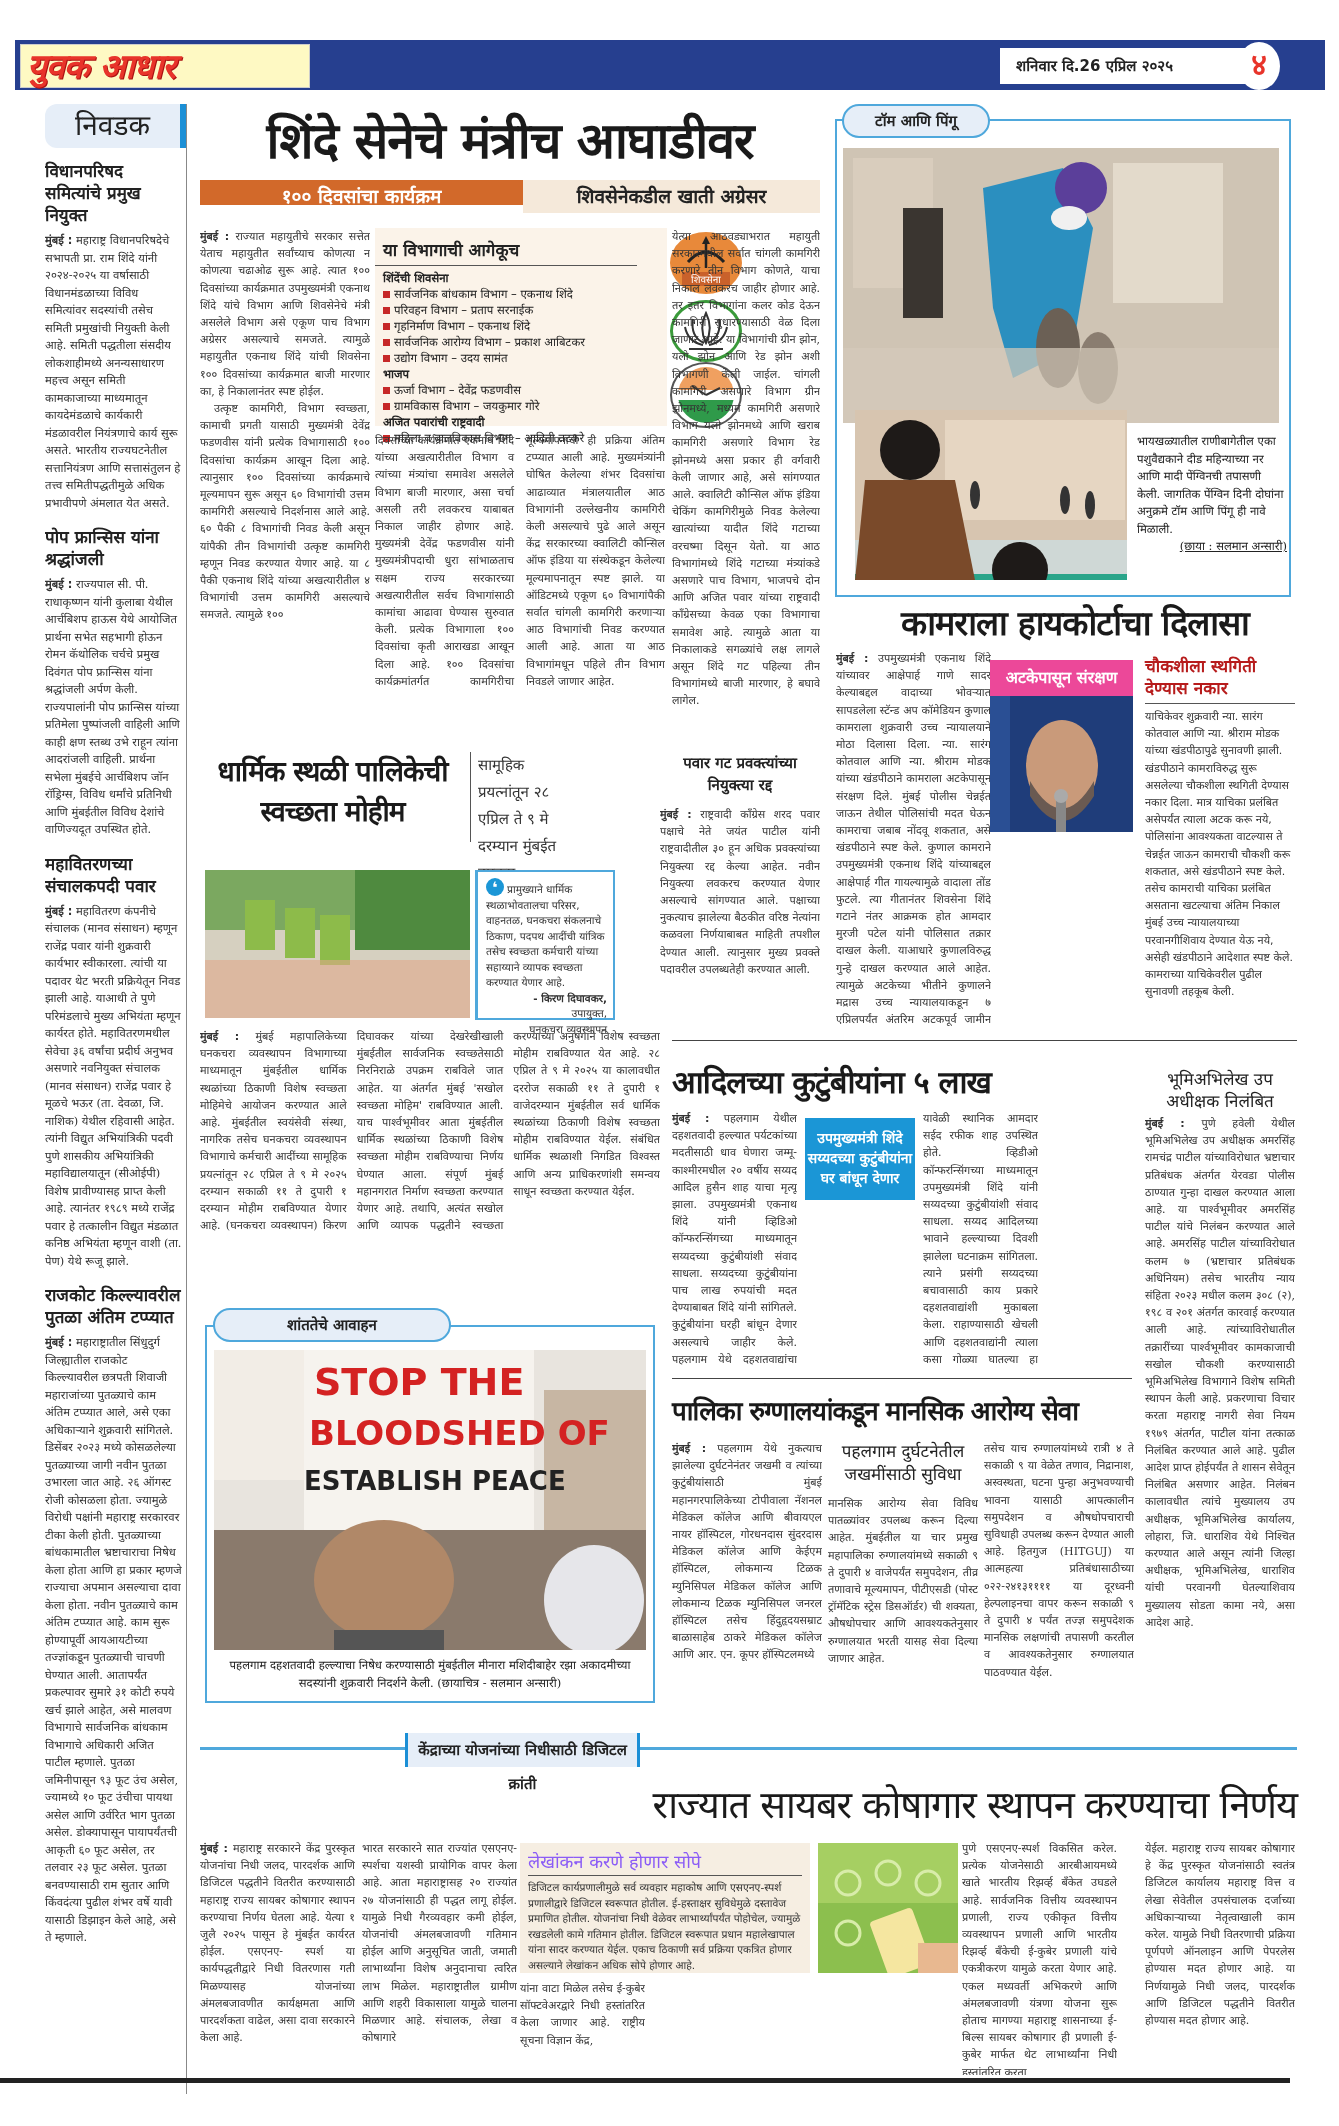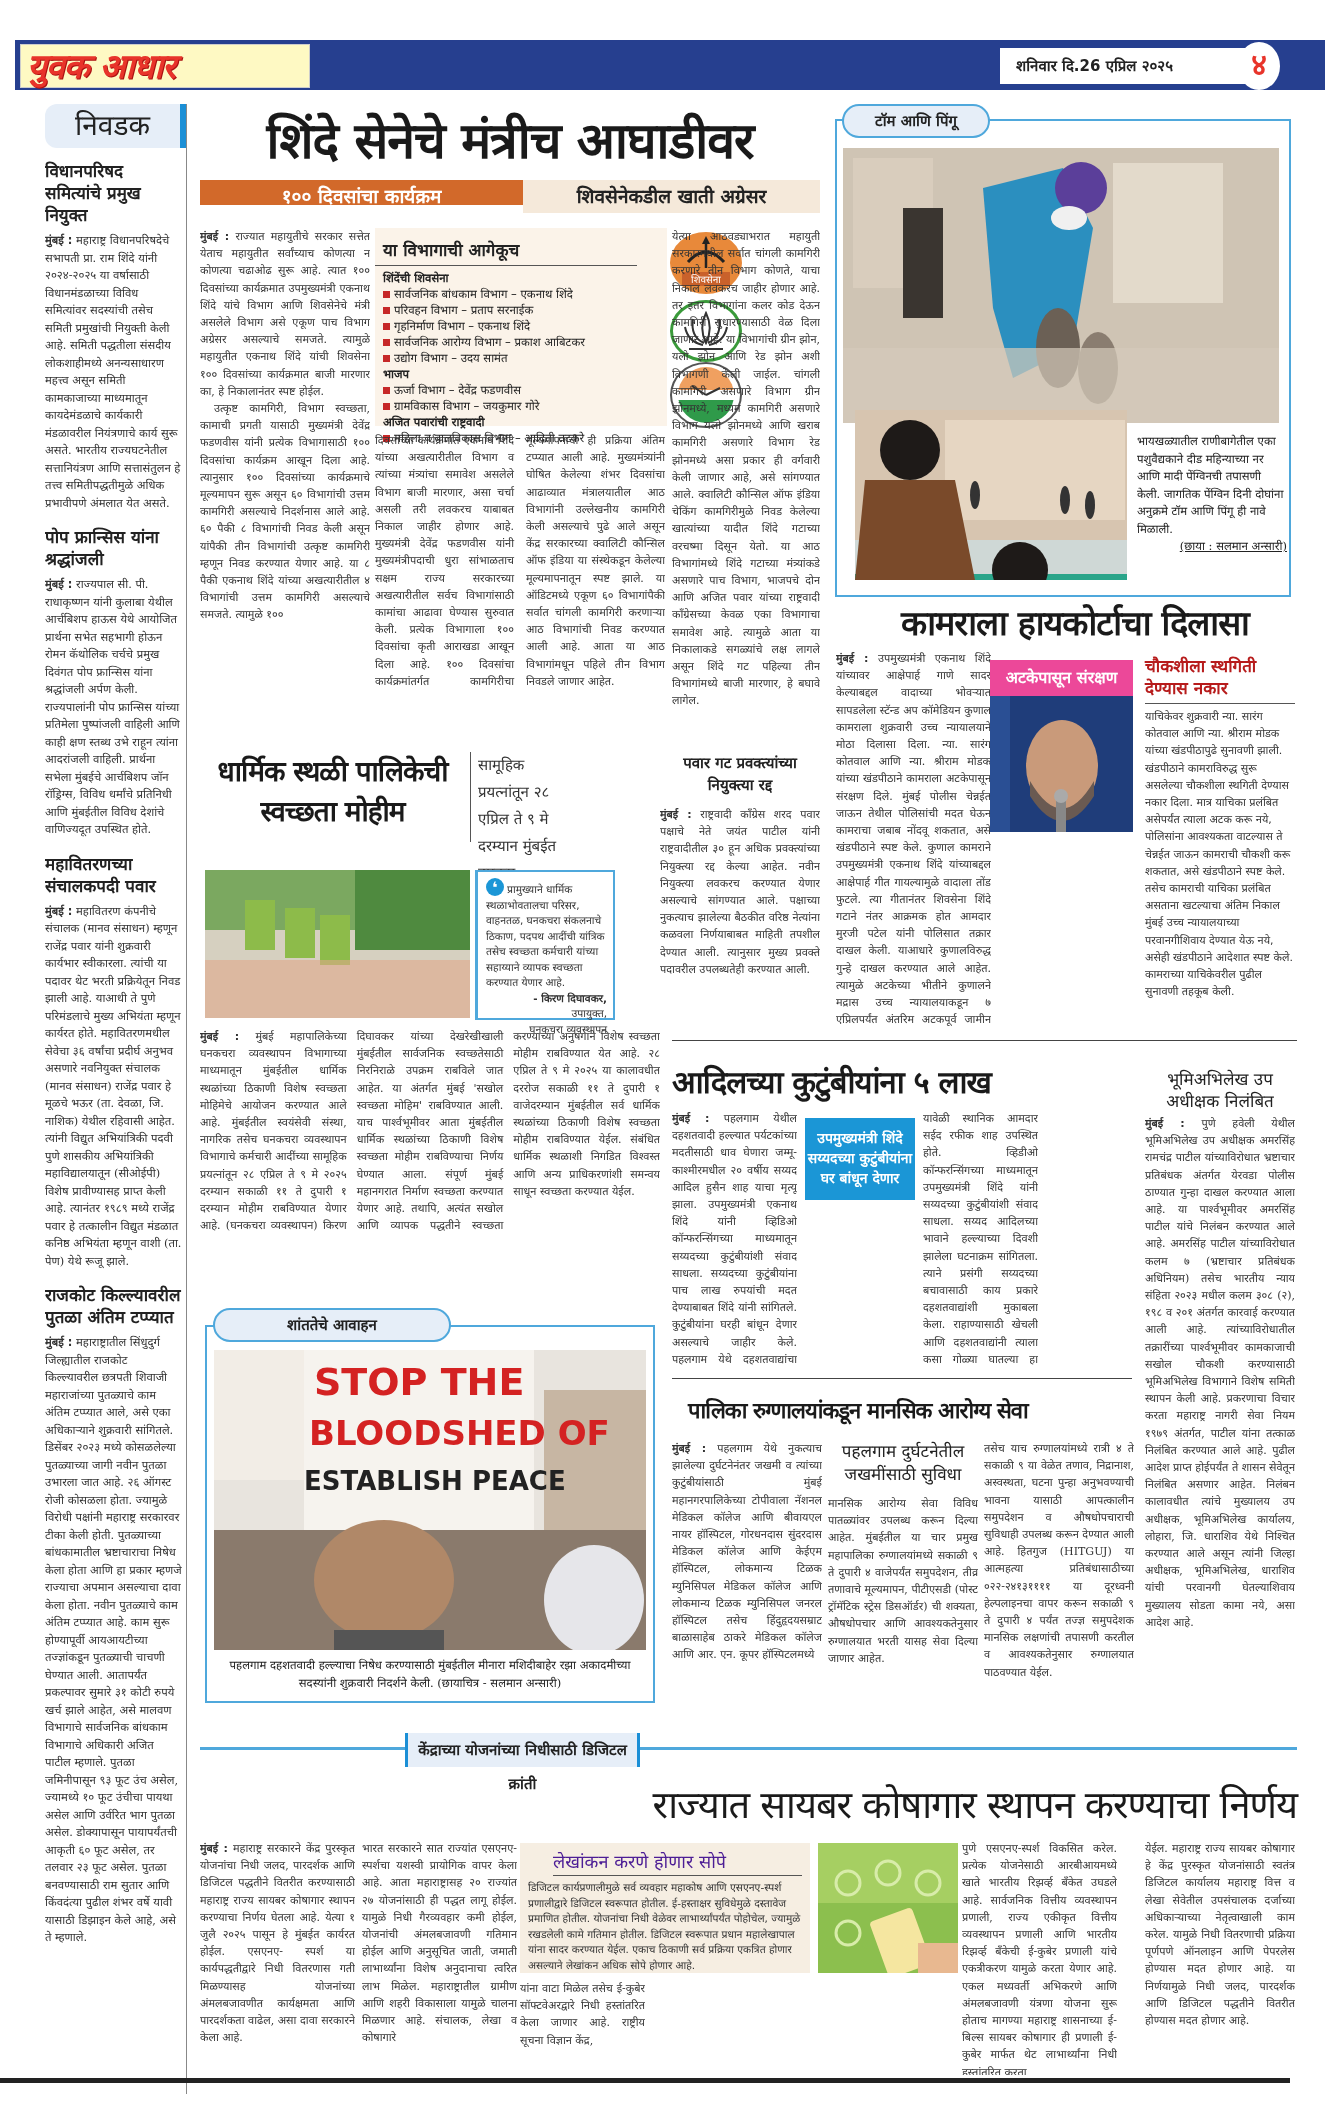--- a/index.html
+++ b/index.html
@@ -235,39 +235,39 @@
     <rect x="0" y="180" width="432" height="120" fill="#8a7a6c"></rect>
     <ellipse cx="170" cy="230" rx="70" ry="60" fill="#b08868"></ellipse>
     <ellipse cx="380" cy="250" rx="50" ry="55" fill="#e6e6ea"></ellipse>
     <rect x="120" y="280" width="110" height="20" fill="#555"></rect>
   </svg>
 </div>
 <div class="abs caption" style="left:214px;top:1656px;width:432px;text-align:center;font-size:11.5px;line-height:18px;">पहलगाम दहशतवादी हल्ल्याचा निषेध करण्यासाठी मुंबईतील मीनारा मशिदीबाहेर रझा अकादमीच्या सदस्यांनी शुक्रवारी निदर्शने केली. (छायाचित्र - सलमान अन्सारी)</div>
 
 <div class="abs rule-h" style="left:672px;top:1378px;width:460px;"></div>
 
-<div class="abs headline" style="left:672px;top:1392px;width:460px;font-size:22px;line-height:38px;margin-left:16px;">पालिका रुग्णालयांकडून मानसिक आरोग्य सेवा</div>
+<div class="abs headline" style="left:672px;top:1392px;width:460px;font-size:26px;line-height:38px;">पालिका रुग्णालयांकडून मानसिक आरोग्य सेवा</div>
 <div class="abs body-text col" style="left:672px;top:1440px;width:150px;height:255px;">
   <p><b>मुंबई :</b> <span>पहलगाम येथे नुकत्याच झालेल्या दुर्घटनेनंतर जखमी व त्यांच्या कुटुंबीयांसाठी मुंबई महानगरपालिकेच्या टोपीवाला नॅशनल मेडिकल कॉलेज आणि बीवायएल नायर हॉस्पिटल, गोरधनदास सुंदरदास मेडिकल कॉलेज आणि केईएम हॉस्पिटल, लोकमान्य टिळक म्युनिसिपल मेडिकल कॉलेज आणि लोकमान्य टिळक म्युनिसिपल जनरल हॉस्पिटल तसेच हिंदुहृदयसम्राट बाळासाहेब ठाकरे मेडिकल कॉलेज आणि आर. एन. कूपर हॉस्पिटलमध्ये</span></p>
 </div>
 <div class="abs" style="left:828px;top:1440px;width:150px;font-size:17px;line-height:23px;text-align:center;color:#222;">पहलगाम दुर्घटनेतील जखमींसाठी सुविधा</div>
 <div class="abs body-text col" style="left:828px;top:1495px;width:150px;height:200px;">मानसिक आरोग्य सेवा विविध पातळ्यांवर उपलब्ध करून दिल्या आहेत. मुंबईतील या चार प्रमुख महापालिका रुग्णालयांमध्ये सकाळी ९ ते दुपारी ४ वाजेपर्यंत समुपदेशन, तीव्र तणावाचे मूल्यमापन, पीटीएसडी (पोस्ट ट्रॉमॅटिक स्ट्रेस डिसऑर्डर) ची शक्यता, औषधोपचार आणि आवश्यकतेनुसार रुग्णालयात भरती यासह सेवा दिल्या जाणार आहेत.</div>
 <div class="abs body-text col" style="left:984px;top:1440px;width:150px;height:255px;">तसेच याच रुग्णालयांमध्ये रात्री ४ ते सकाळी ९ या वेळेत तणाव, निद्रानाश, अस्वस्थता, घटना पुन्हा अनुभवण्याची भावना यासाठी आपत्कालीन समुपदेशन व औषधोपचाराची सुविधाही उपलब्ध करून देण्यात आली आहे. हितगुज (HITGUJ) या आत्महत्या प्रतिबंधासाठीच्या ०२२-२४१३११११ या दूरध्वनी हेल्पलाइनचा वापर करून सकाळी ९ ते दुपारी ४ पर्यंत तज्ज्ञ समुपदेशक मानसिक लक्षणांची तपासणी करतील व आवश्यकतेनुसार रुग्णालयात पाठवण्यात येईल.</div>
 
 <div class="abs banner-line" style="left:200px;top:1747px;width:1097px;"></div>
 <div class="abs banner-box" style="left:405px;top:1733px;width:235px;height:34px;font-size:15px;line-height:34px;">केंद्राच्या योजनांच्या निधीसाठी डिजिटल क्रांती</div>
 <div class="abs headline" style="left:200px;top:1778px;width:1097px;font-size:38px;line-height:54px;text-align:right;font-weight:normal;">राज्यात सायबर कोषागार स्थापन करण्याचा निर्णय</div>
 
 <div class="abs body-text col" style="left:200px;top:1840px;width:155px;height:235px;">
   <p><b>मुंबई :</b> <span>महाराष्ट्र सरकारने केंद्र पुरस्कृत योजनांचा निधी जलद, पारदर्शक आणि डिजिटल पद्धतीने वितरीत करण्यासाठी महाराष्ट्र राज्य सायबर कोषागार स्थापन करण्याचा निर्णय घेतला आहे. येत्या १ जुलै २०२५ पासून हे मुंबईत कार्यरत होईल. एसएनए- स्पर्श या कार्यपद्धतीद्वारे निधी वितरणास गती मिळण्यासह योजनांच्या अंमलबजावणीत कार्यक्षमता आणि पारदर्शकता वाढेल, असा दावा सरकारने केला आहे.</span></p>
 </div>
 <div class="abs body-text col" style="left:362px;top:1840px;width:155px;height:235px;">भारत सरकारने सात राज्यांत एसएनए-स्पर्शचा यशस्वी प्रायोगिक वापर केला आहे. आता महाराष्ट्रासह २० राज्यांत २७ योजनांसाठी ही पद्धत लागू होईल. यामुळे निधी गैरव्यवहार कमी होईल, योजनांची अंमलबजावणी गतिमान होईल आणि अनुसूचित जाती, जमाती लाभार्थ्यांना विशेष अनुदानाचा त्वरित लाभ मिळेल. महाराष्ट्रातील ग्रामीण आणि शहरी विकासाला यामुळे चालना मिळणार आहे. संचालक, लेखा व कोषागारे</div>
 
 <div class="abs beige-box" style="left:520px;top:1843px;width:290px;height:130px;padding:6px 8px;">
-  <div style="font-size:18px;line-height:26px;color:#4c1d95;border-bottom:1px solid #555;margin-bottom:4px;margin-left:25px;">लेखांकन करणे होणार सोपे</div>
+  <div style="font-size:18px;line-height:26px;color:#8b5cf6;border-bottom:1px solid #555;margin-bottom:4px;">लेखांकन करणे होणार सोपे</div>
   <div style="font-size:10.5px;line-height:15.5px;color:#333;">डिजिटल कार्यप्रणालीमुळे सर्व व्यवहार महाकोष आणि एसएनए-स्पर्श प्रणालीद्वारे डिजिटल स्वरूपात होतील. ई-हस्ताक्षर सुविधेमुळे दस्तावेज प्रमाणित होतील. योजनांचा निधी वेळेवर लाभार्थ्यांपर्यंत पोहोचेल, ज्यामुळे रखडलेली कामे गतिमान होतील. डिजिटल स्वरूपात प्रधान महालेखापाल यांना सादर करण्यात येईल. एकाच ठिकाणी सर्व प्रक्रिया एकत्रित होणार असल्याने लेखांकन अधिक सोपे होणार आहे.</div>
 </div>
 <div class="abs photo" style="left:818px;top:1843px;width:140px;height:130px;">
   <svg width="140" height="130" viewBox="0 0 140 130">
       <rect width="140" height="130" fill="#8cbf4e"></rect>
       <rect x="0" y="0" width="140" height="60" fill="#a6cf62"></rect>
       <circle cx="30" cy="40" r="12" stroke="#d8ecaa" stroke-width="3" fill="none"></circle>
       <circle cx="70" cy="30" r="12" stroke="#d8ecaa" stroke-width="3" fill="none"></circle>
       <circle cx="110" cy="40" r="12" stroke="#d8ecaa" stroke-width="3" fill="none"></circle>
       <circle cx="30" cy="90" r="12" stroke="#d8ecaa" stroke-width="3" fill="none"></circle>

